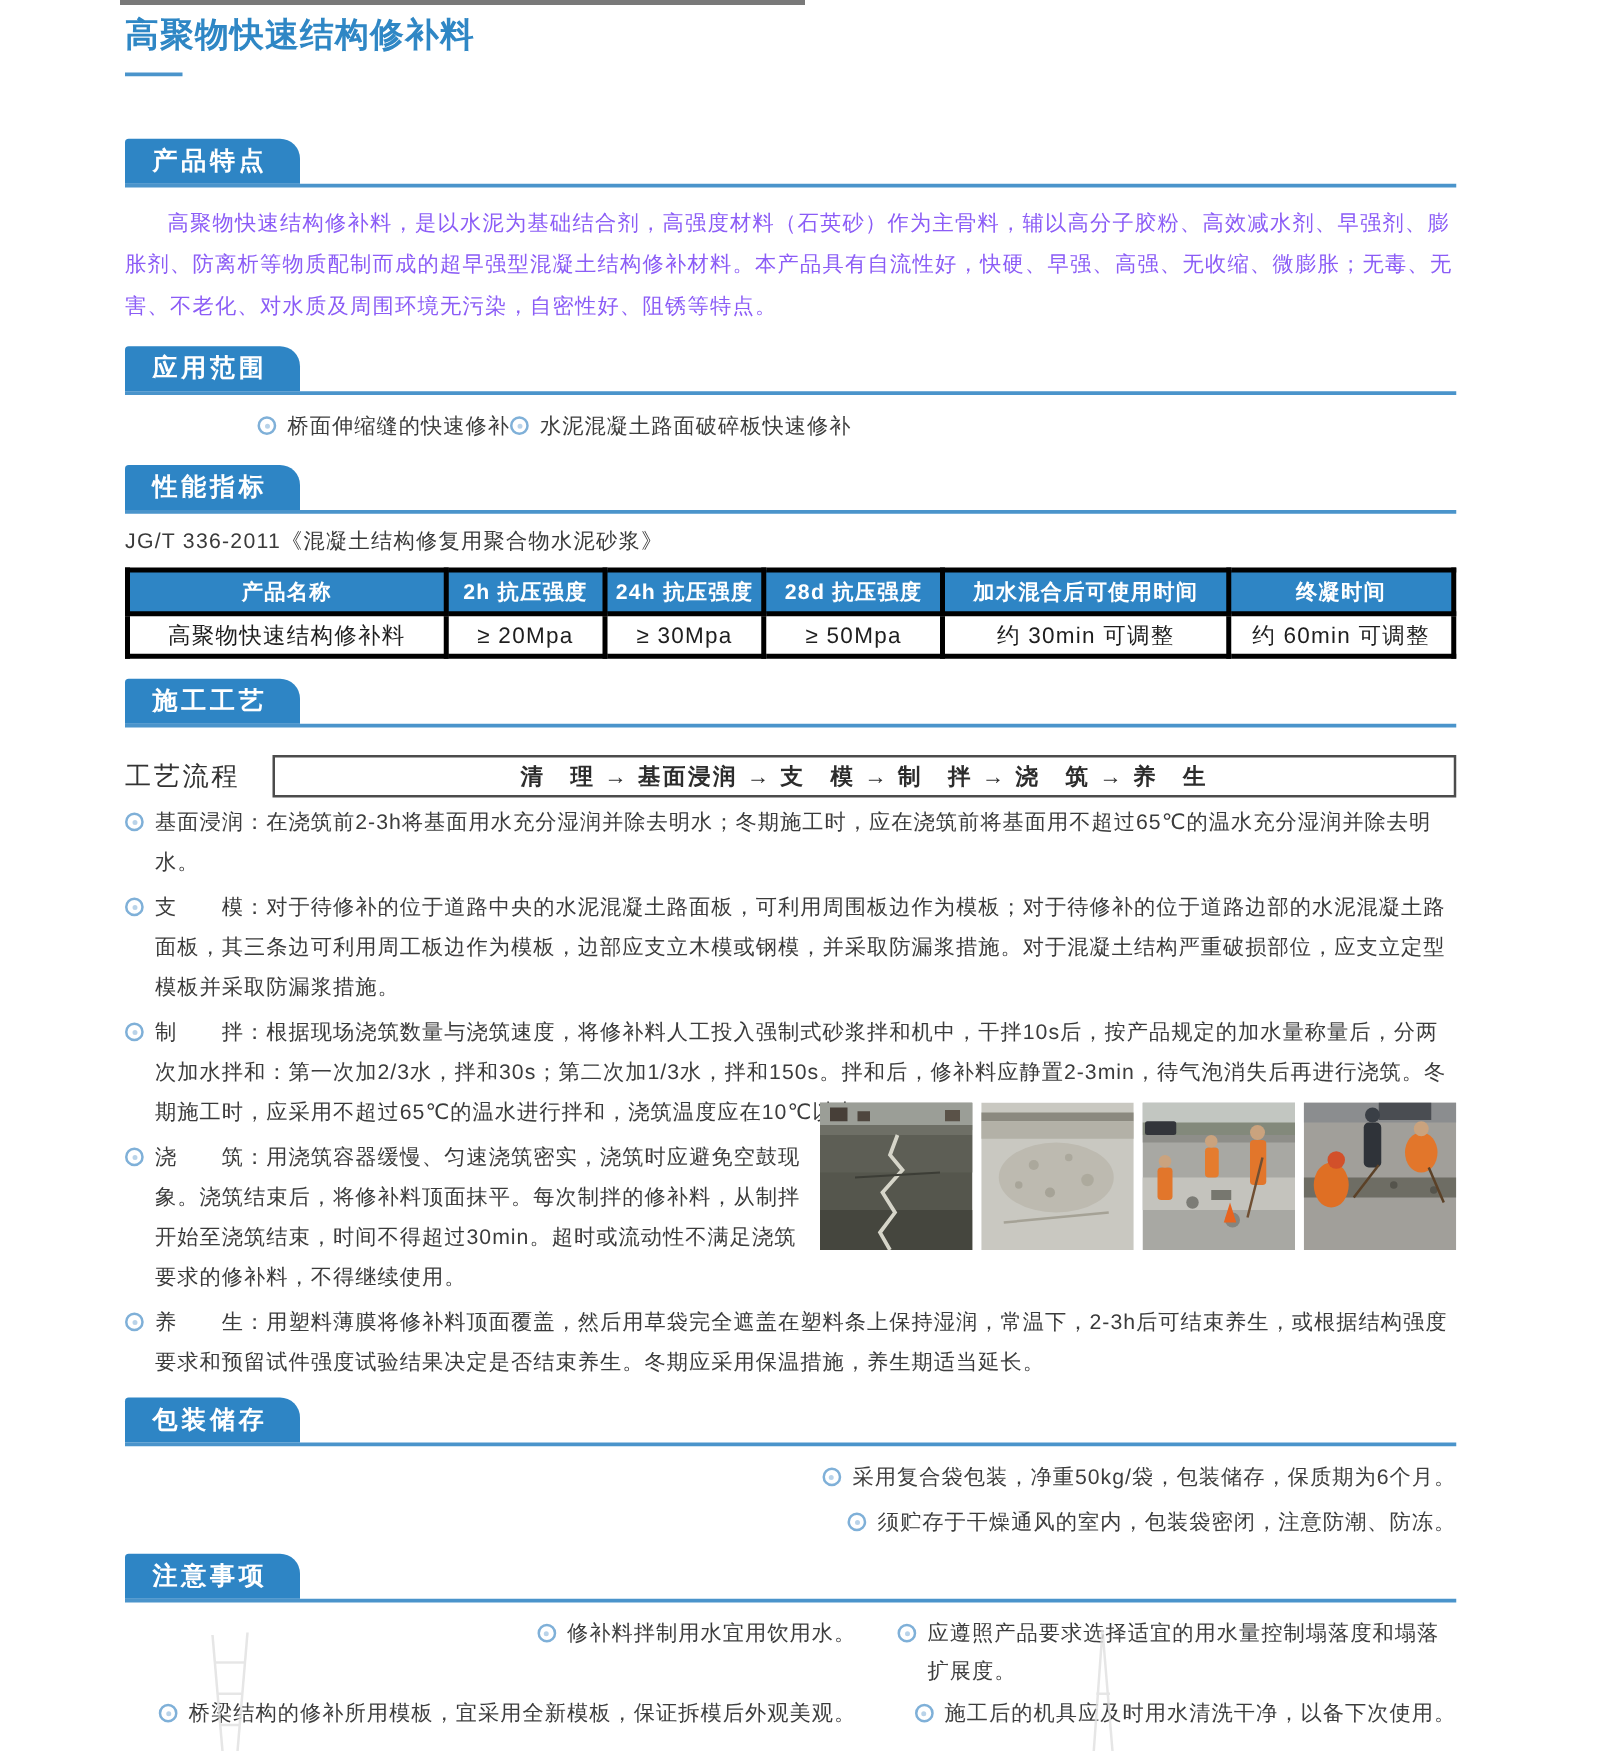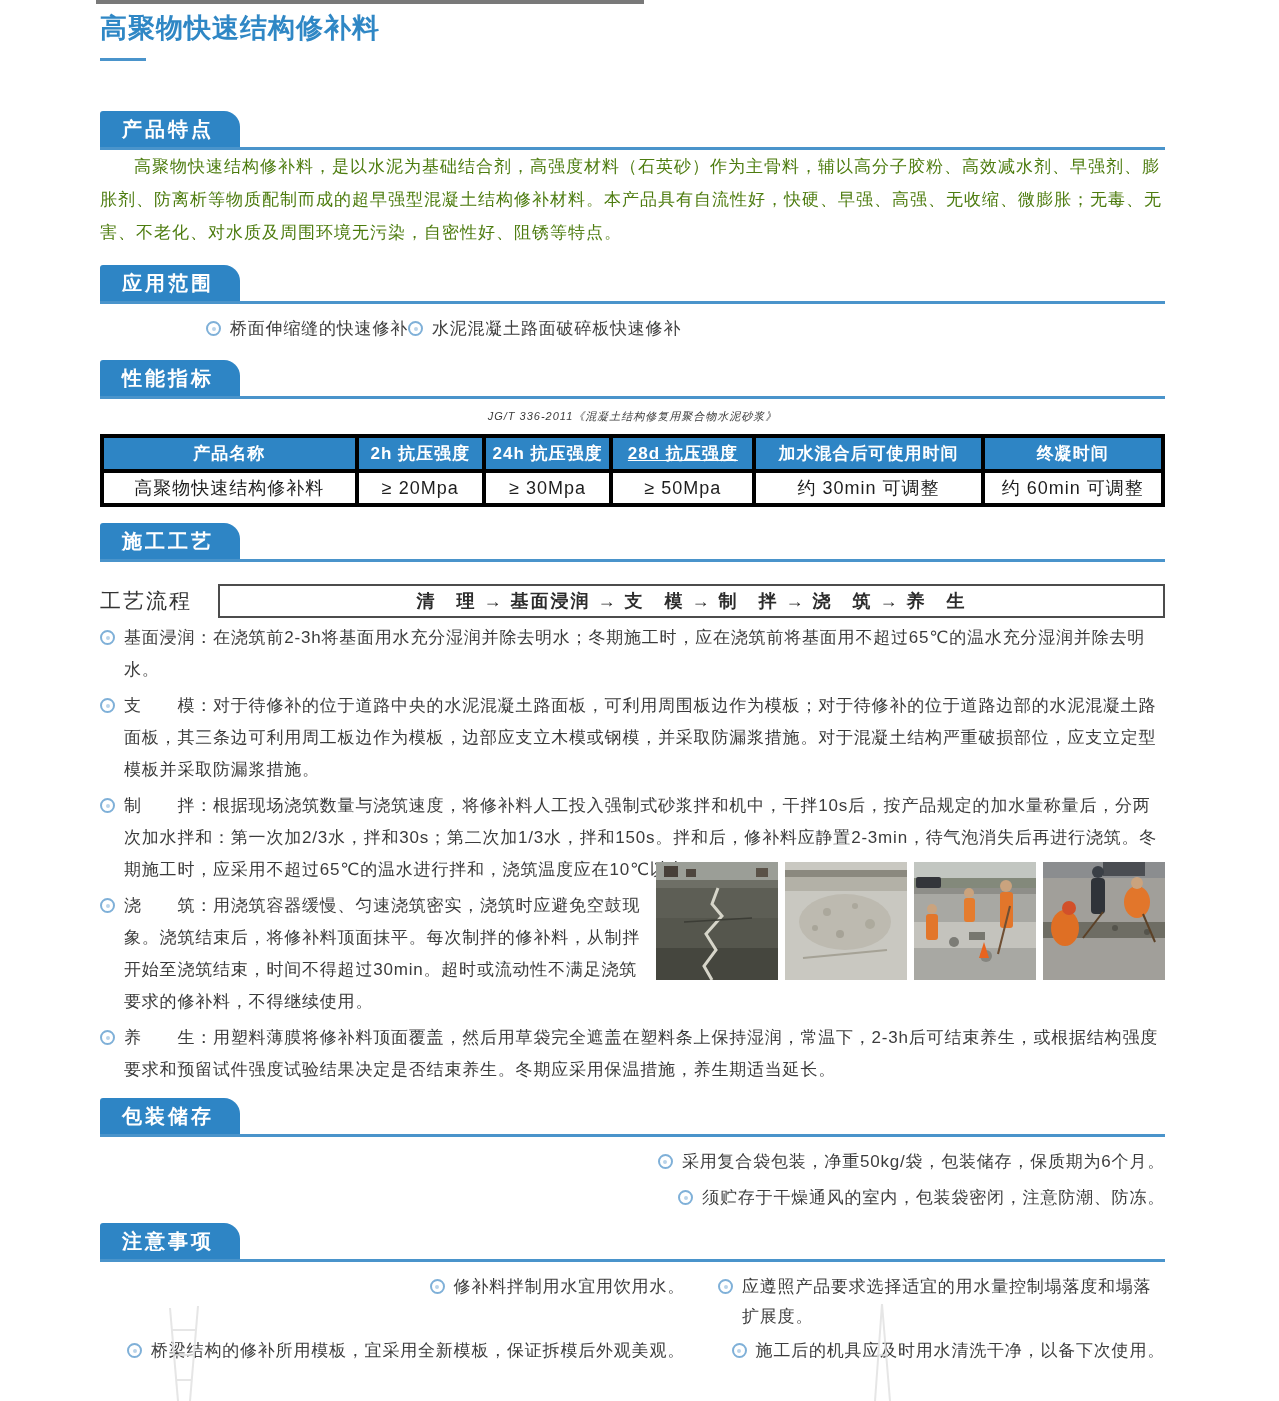--- a/index.html
+++ b/index.html
@@ -19,37 +19,37 @@
   .sh-features { margin-top:50px; }
   .sh-app, .sh-perf, .sh-proc { margin-top:16px; }
   .sh-store { margin-top:12px; }
   .sh-notes { margin-top:10px; }
   .sec-tab {
     display:inline-block; background:#2e85c5; color:#fff;
     font-size:20px; line-height:26px; font-weight:700; letter-spacing:3px;
     padding:5px 26px 5px 22px; border-radius:3px 16px 0 0;
   }
 
-  .para { margin-top:0; font-size:17px; line-height:33px; letter-spacing:1px; text-indent:2em; color:#4d7c0f; }
+  .para { margin-top:12px; font-size:17px; line-height:33px; letter-spacing:1px; text-indent:2em; color:#8b5cf6; }
 
   .bullet { display:flex; align-items:flex-start; gap:9px; font-size:17px; line-height:30px; letter-spacing:.8px; color:#3d3d3d;justify-content:flex-end; }
   .bi { flex:0 0 auto; width:15px; height:15px; border:2px solid #7fb0d8; border-radius:50%;
         display:flex; align-items:center; justify-content:center; margin-top:7px; background:#fff; }
   .bi-inner { width:4px; height:4px; border:2px solid #b9d3e9; border-radius:50%; }
 
   .app-row { display:flex; margin-top:10px; }
   .app-row .bullet:first-child { width:308px; }
 
-  .standard { margin-top:10px; text-align:center; font-size:11px; color:#3a3a3a; letter-spacing:1px;font-style:italic; }
+  .standard { margin-top:10px; text-align:left; font-size:17px; color:#3a3a3a; letter-spacing:1px; }
 
   table.perf { width:100%; border-collapse:collapse; margin-top:10px; table-layout:fixed; }
   .perf th, .perf td { border:4px solid #000000; text-align:center; vertical-align:middle; }
   .perf th { background:#2e85c5; color:#fff; font-size:17px; font-weight:600; letter-spacing:1px; padding:4px 2px; }
   .perf td { font-size:18px; color:#1e1e1e; letter-spacing:1px; padding:3px 2px; }
-  .c1{width:24%;} .c2{width:12%;} .c3{width:12%;} .c4{width:13.5%;text-decoration:underline;} .c5{width:21.5%;} .c6{width:17%;}
+  .c1{width:24%;} .c2{width:12%;} .c3{width:12%;} .c4{width:13.5%;} .c5{width:21.5%;} .c6{width:17%;}
 
   .tbl-note { margin-top:8px; font-size:16px; line-height:20px; color:#4b4b4b; letter-spacing:.5px; }
   .tbl-note sup { font-size:11px; }
 
   .flow-row { display:flex; align-items:center; gap:26px; margin-top:22px; }
   .flow-label { flex:0 0 auto; font-size:21px; color:#333; letter-spacing:2px; }
   .flow-box { flex:1; border:2px solid #4c4c4c; text-align:center; font-size:18px; line-height:26px;
               font-weight:600; color:#2c2c2c; padding:2px 0; letter-spacing:2px; }
 
   .step { display:flex; align-items:flex-start; gap:9px; font-size:17px; line-height:32px;

